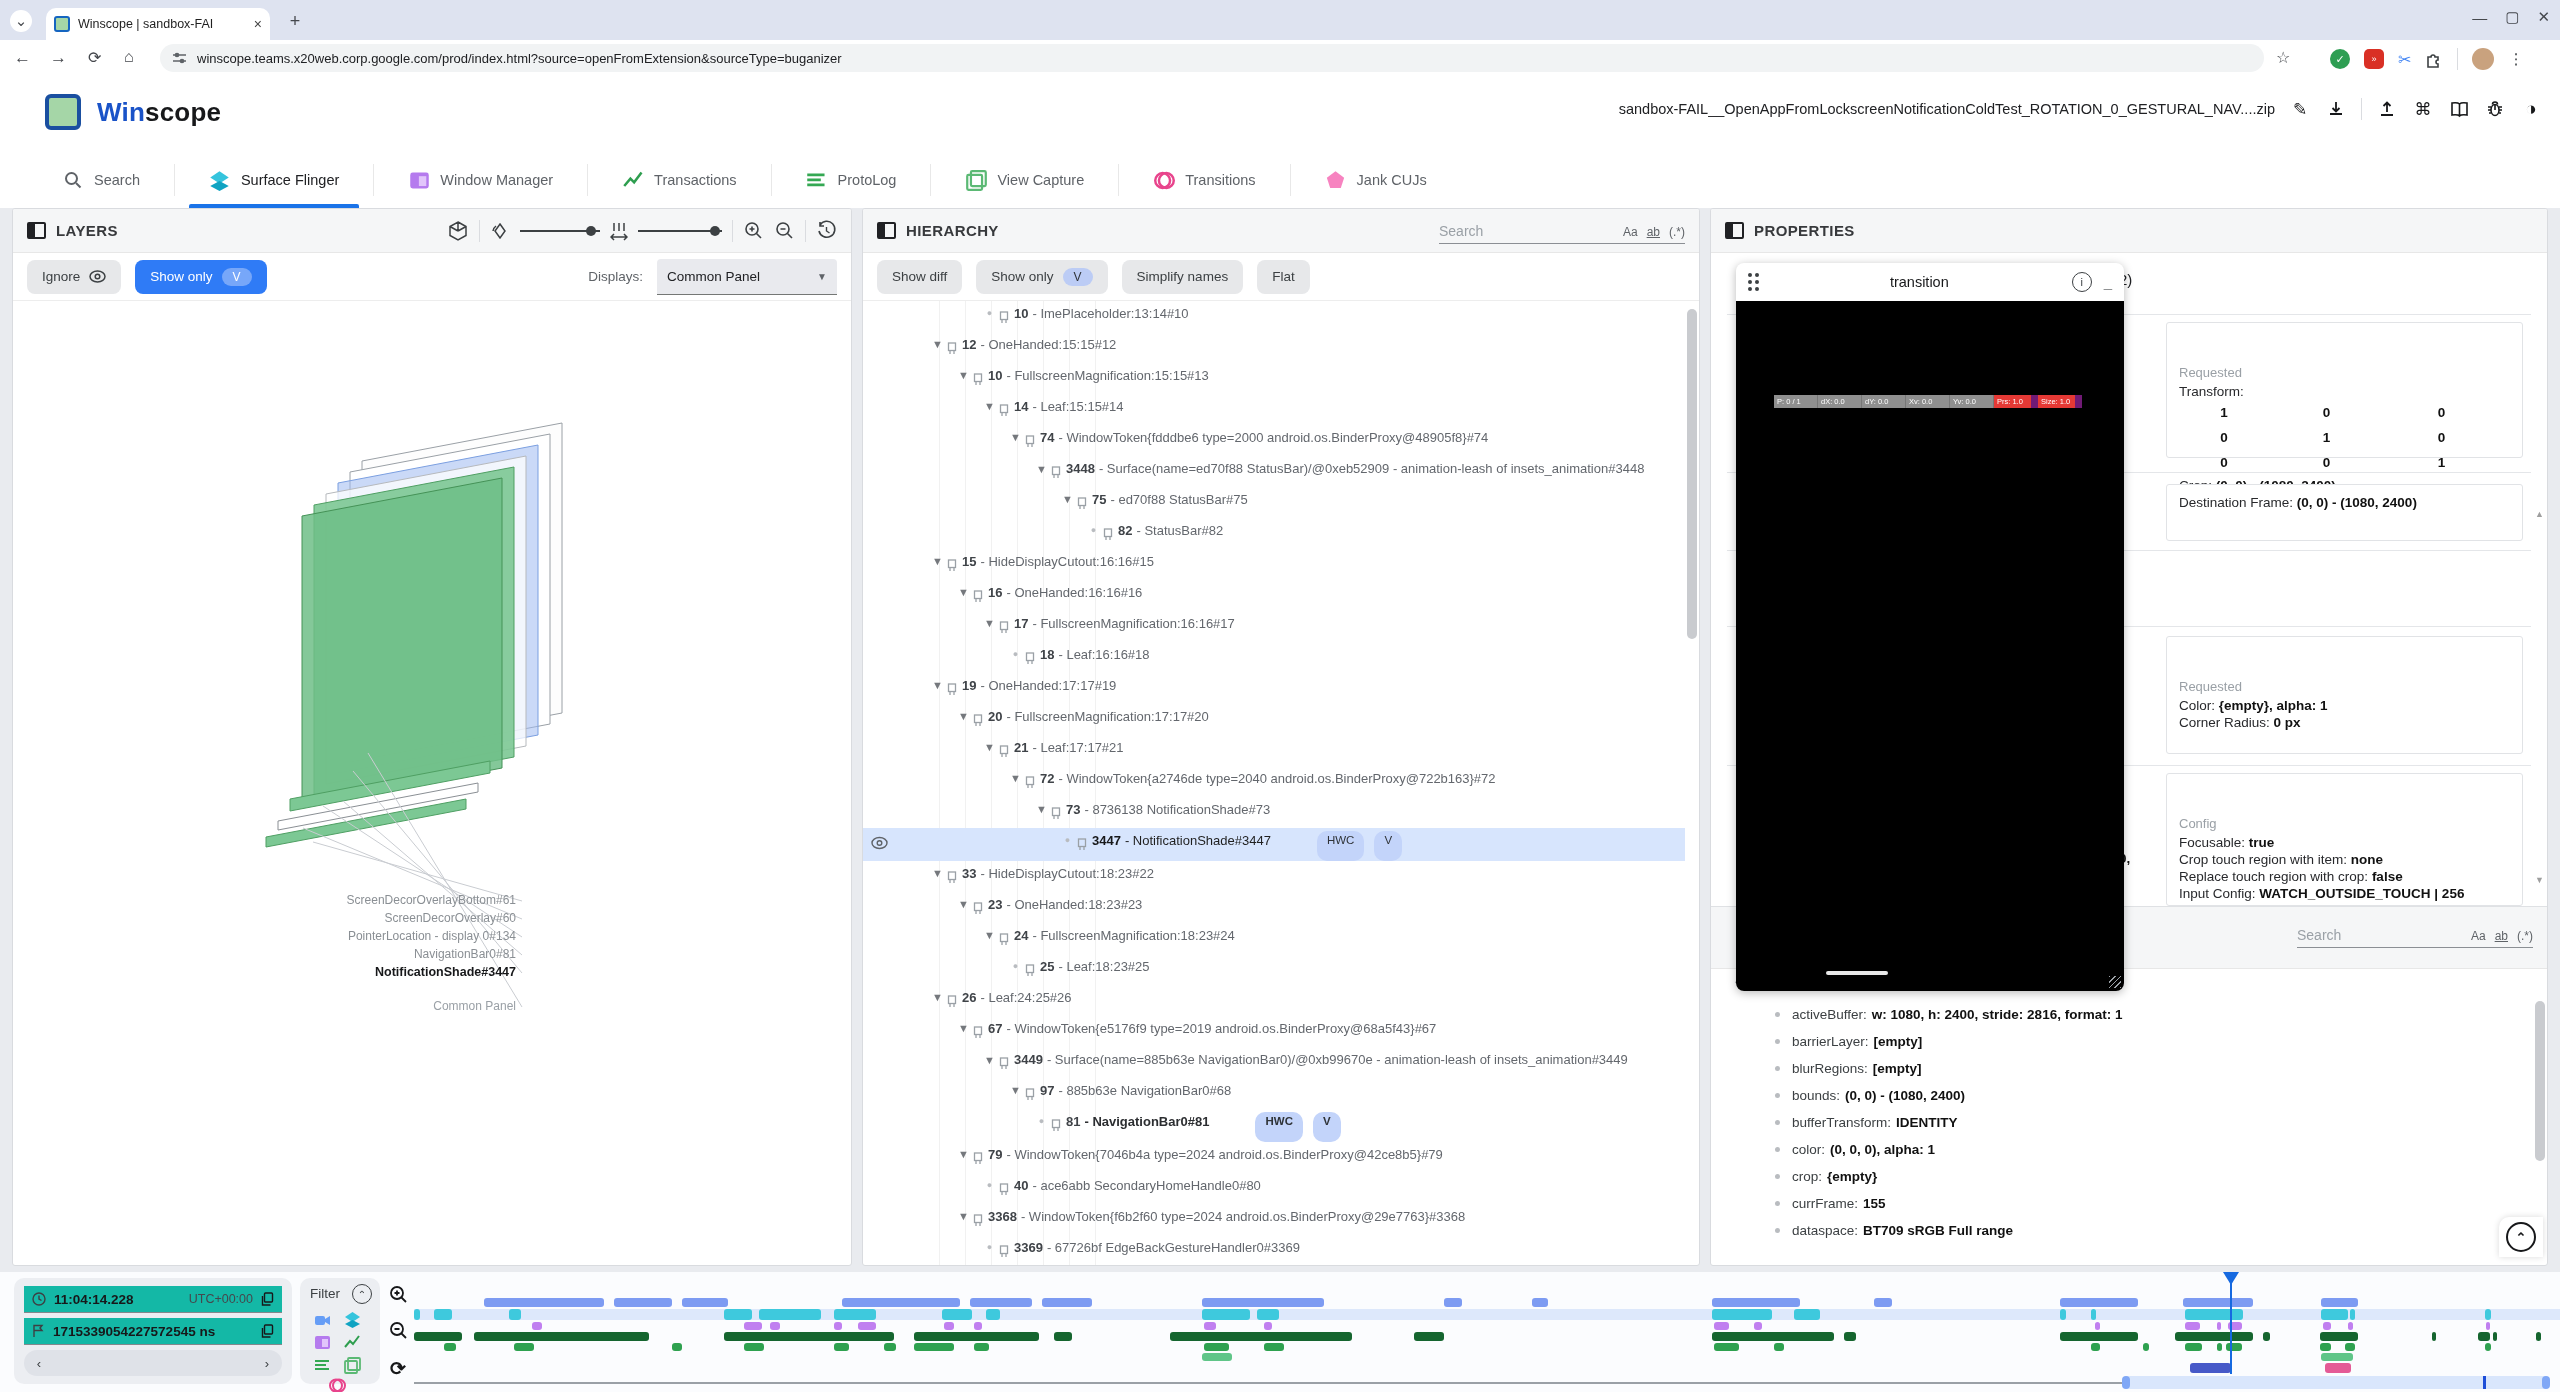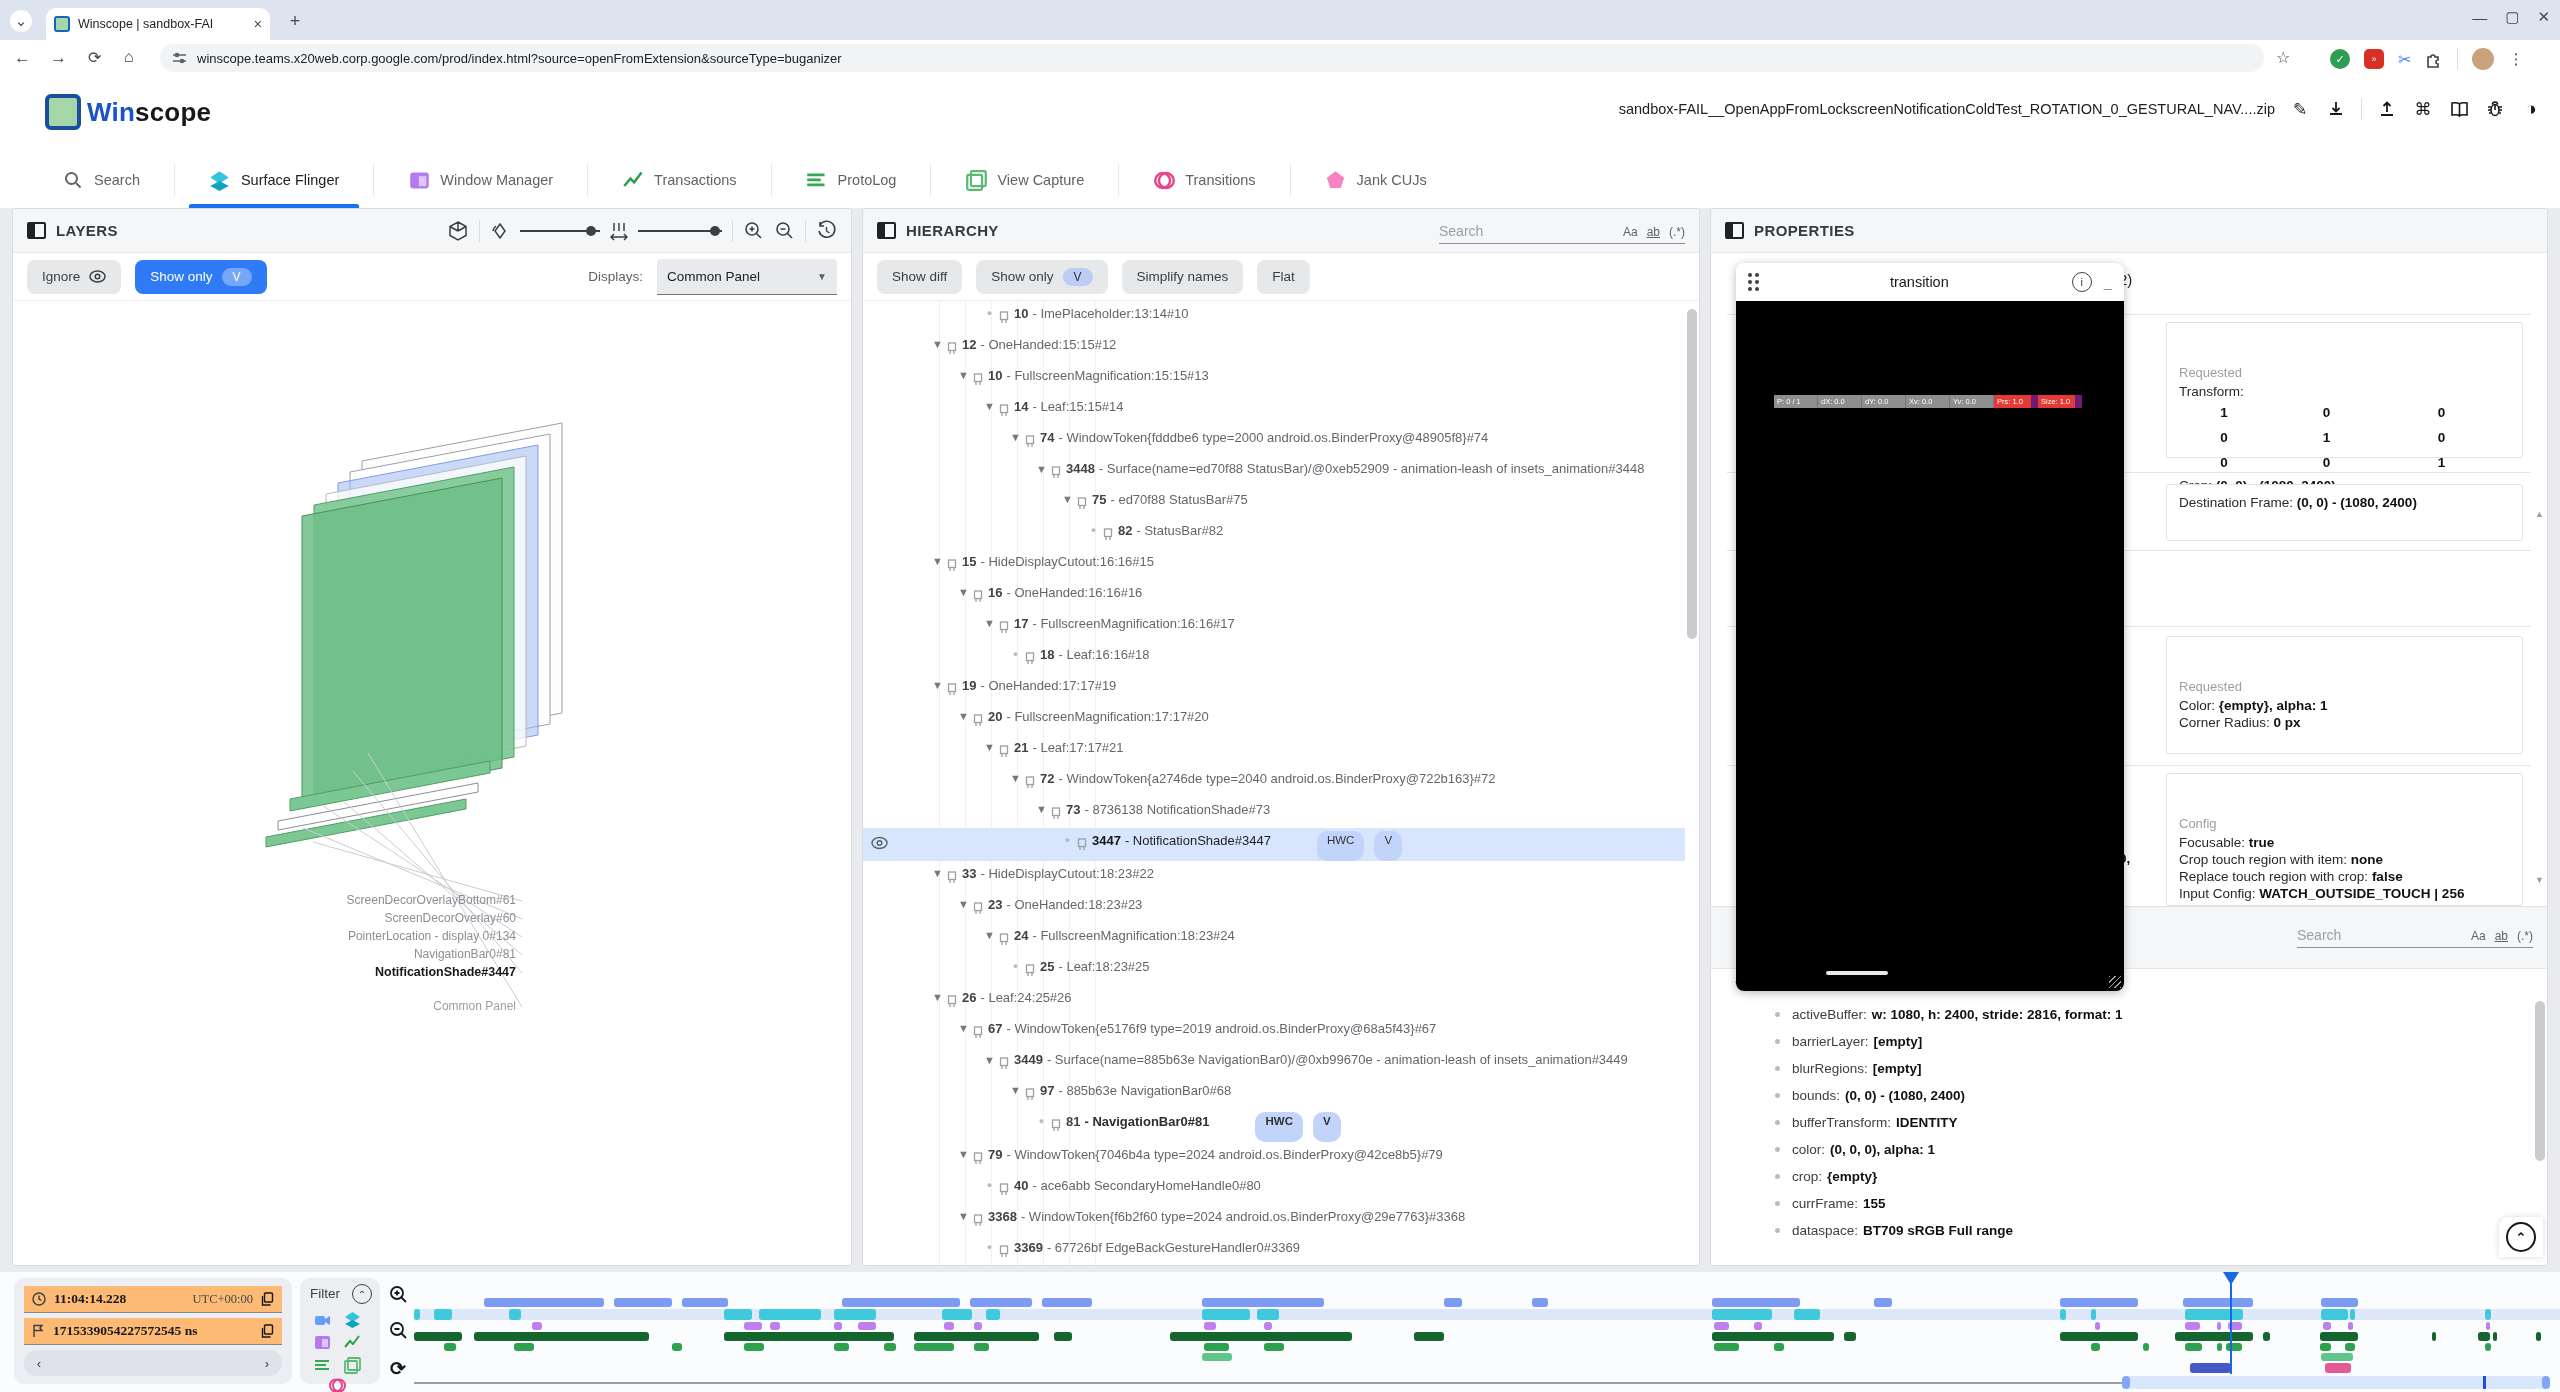--- a/index.html
+++ b/index.html
@@ -14,21 +14,21 @@
   #tab .t{font-size:12.5px;color:#1f1f1f;white-space:nowrap;overflow:hidden;flex:1;}
   #tab .x{font-size:14px;color:#444;margin-left:6px;cursor:default;}
   .chromebtn{color:#45484d;font-size:15px;display:flex;align-items:center;justify-content:center;}
   #toolbar{position:absolute;left:0;top:40px;width:2560px;height:36px;background:#fff;border-bottom:1px solid #eef0f3;}
   #urlbar{position:absolute;left:160px;top:4px;width:2104px;height:28px;background:#f1f3f4;border-radius:14px;
     display:flex;align-items:center;padding:0 12px;box-sizing:border-box;}
   #urlbar .url{font-size:13px;color:#202124;margin-left:10px;white-space:nowrap;}
   .extbadge{width:20px;height:20px;border-radius:50%;display:flex;align-items:center;justify-content:center;font-size:11px;color:#fff;}
   
   #appheader{position:absolute;left:0;top:76px;width:2560px;height:76px;background:#fff;}
-  #logo{position:absolute;left:20px;top:18px;display:flex;align-items:center;gap:6px;padding-left:25px;}
+  #logo{position:absolute;left:20px;top:18px;display:flex;align-items:center;gap:16px;padding-left:25px;}
   #logomark{width:36px;height:36px;border-radius:6px;background:#a5d6a7;border:4px solid #1a4fa0;box-sizing:border-box;}
   #logotext{font-size:26px;font-weight:bold;letter-spacing:.2px;}
   #logotext .p1{color:#1a53c8;} #logotext .p2{color:#17181a;}
   #filetools{position:absolute;right:18px;top:22px;display:flex;align-items:center;gap:14px;}
   #filename{font-size:14.5px;color:#202124;max-width:680px;white-space:nowrap;overflow:hidden;}
   .hicon{width:22px;height:22px;display:flex;align-items:center;justify-content:center;color:#17181a;font-size:17px;}
   .vdiv{width:1px;height:22px;background:#dadce0;}
   
   #navbar{position:absolute;left:0;top:152px;width:2560px;height:56px;background:#fff;border-bottom:1px solid #ececec;
     display:flex;align-items:stretch;padding-left:28px;}
@@ -98,22 +98,22 @@
   .proprow .bul{width:5px;height:5px;border-radius:50%;background:#b9bcc0;margin:0 12px 0 64px;flex:none;}
   .proprow b{color:#111;margin-left:5px;}
   #fab{position:absolute;right:4px;bottom:8px;width:44px;height:40px;background:#fff;border-radius:10px 0 0 0;
     box-shadow:0 0 6px rgba(0,0,0,.15);display:flex;align-items:center;justify-content:center;}
   #fab .circ{width:26px;height:26px;border:2px solid #17181a;border-radius:50%;display:flex;align-items:center;justify-content:center;
     font-size:13px;font-weight:700;color:#17181a;}
   .sbthumb{position:absolute;background:#c9cbcf;border-radius:5px;width:10px;}
   
   #timelinebar{position:absolute;left:0;top:1272px;width:2560px;height:120px;background:#fbfcfe;}
   #tlcard{position:absolute;left:14px;top:6px;width:278px;height:106px;background:#eceef2;border-radius:10px;}
-  .tlrow{position:absolute;left:10px;width:258px;height:27px;background:#fdba74;border-bottom:1px solid #84888d;
-    display:flex;align-items:center;padding:0 8px;box-sizing:border-box;gap:8px;font-family:Liberation Serif, serif;}
+  .tlrow{position:absolute;left:10px;width:258px;height:27px;background:#14b8a6;border-bottom:1px solid #84888d;
+    display:flex;align-items:center;padding:0 8px;box-sizing:border-box;gap:8px;}
   .tlrow .tval{font-size:13.5px;font-weight:700;color:#17181a;flex:1;}
   .tlrow .tz{font-size:12.5px;color:#45484d;}
   #tlnav{position:absolute;left:10px;top:72px;width:258px;height:26px;background:#dfe2e8;border-radius:13px;}
   #tlnav .ar{position:absolute;top:0;width:26px;height:26px;display:flex;align-items:center;justify-content:center;font-size:13px;color:#3c4043;}
   #filtercard{position:absolute;left:300px;top:6px;width:80px;height:106px;background:#eceef2;border-radius:10px;}
   #filtercard .fl{position:absolute;left:10px;top:8px;font-size:13.5px;color:#3c4043;}
   #filtercard .fc{position:absolute;right:8px;top:6px;width:18px;height:18px;border:1.5px solid #3c4043;border-radius:50%;
     display:flex;align-items:center;justify-content:center;font-size:10px;color:#3c4043;}
   .ficon{position:absolute;width:17px;height:17px;}
   .tlzoom{position:absolute;width:24px;height:24px;display:flex;align-items:center;justify-content:center;color:#17181a;}

